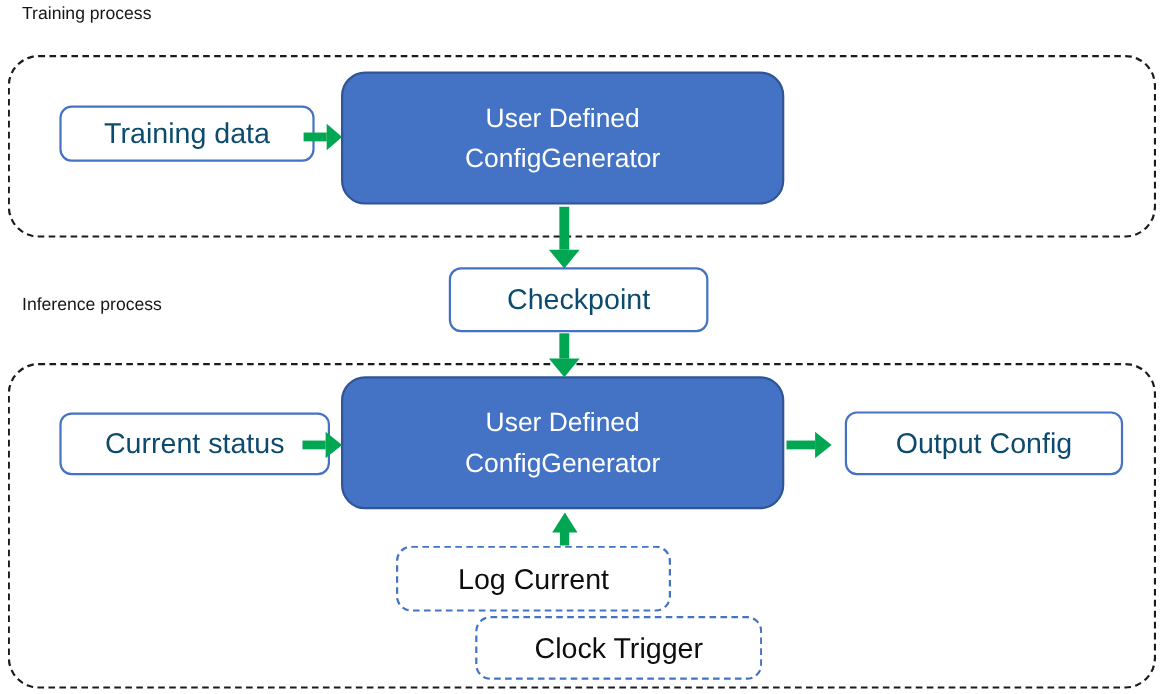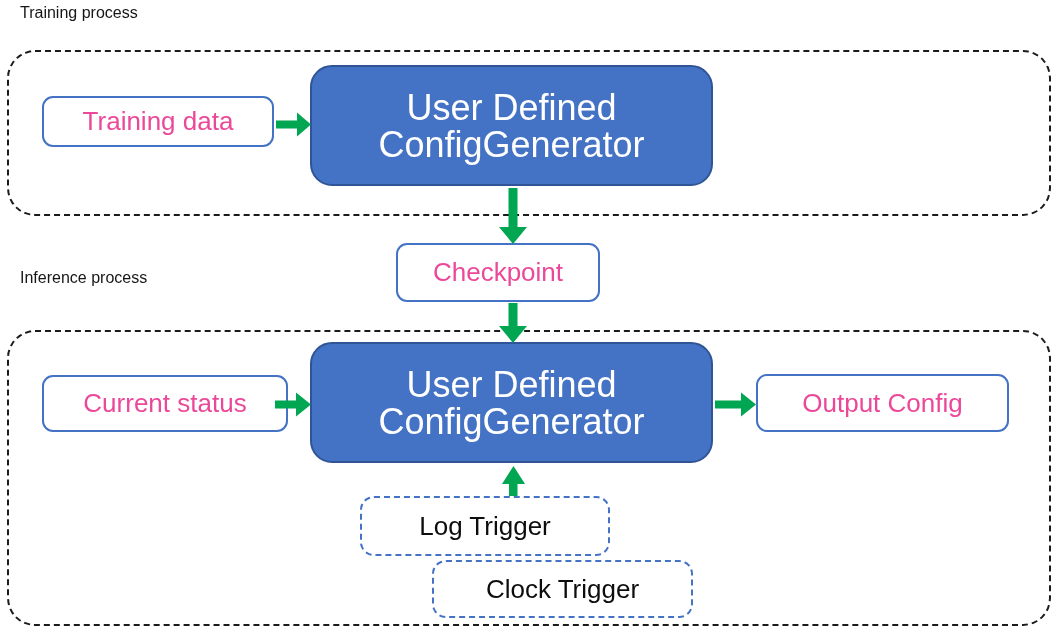--- a/index.html
+++ b/index.html
@@ -30,35 +30,36 @@
   }
   .white-box {
     position: absolute;
     background: #ffffff;
     border: 2px solid var(--blue-border-light, #4472C4);
     border-radius: 11px;
     display: flex;
     align-items: center;
     justify-content: center;
     font-size: 26px;
-    color: #ec4899;
+    color: #0c4a6e;
     white-space: nowrap;
     box-sizing: border-box;
+    margin-left: 12px;
   }
   .blue-box {
     position: absolute;
     background: var(--blue-fill, #4472C4);
     border: 2.5px solid var(--blue-border-dark, #2F5597);
     border-radius: 22px;
     display: flex;
     flex-direction: column;
     align-items: center;
     justify-content: center;
     color: #ffffff;
-    font-size: 36px;
+    font-size: 24px;
     line-height: 37px;
     box-sizing: border-box;
     text-align: center;
   }
   .trigger-box {
     position: absolute;
     background: #ffffff;
     border: 2.5px dashed var(--blue-border-light, #4472C4);
     border-radius: 14px;
     display: flex;
@@ -91,39 +92,39 @@
 
   <div class="white-box" style="left:42px; top:96px; width:232px; height:51px;">
     <span>Training data</span>
   </div>
 
   <div class="blue-box" style="left:310px; top:65px; width:403px; height:121px;">
     <span>User Defined</span>
     <span>ConfigGenerator</span>
   </div>
 
-  <div class="white-box" style="left:396px; top:243px; width:204px; height:59px;">
+  <div class="white-box" style="left:396px; top:243px; width:236px; height:59px;">
     <span>Checkpoint</span>
   </div>
 
   <div class="white-box" style="left:42px; top:375px; width:246px; height:57px;">
     <span>Current status</span>
   </div>
 
   <div class="blue-box" style="left:310px; top:342px; width:403px; height:121px;">
     <span>User Defined</span>
     <span>ConfigGenerator</span>
   </div>
 
   <div class="white-box" style="left:756px; top:374px; width:253px; height:58px;align-items:center;">
     <span>Output Config</span>
   </div>
 
   <div class="trigger-box" style="left:360px; top:496px; width:250px; height:60px; z-index:1;">
-    <span>Log Trigger</span>
+    <span>Log Current</span>
   </div>
   <div class="trigger-box" style="left:432px; top:560px; width:261px; height:58px; z-index:2;">
     <span>Clock Trigger</span>
   </div>
 
   <svg class="arrows-layer" viewBox="0 0 1057 631">
 
     <g class="arrow">
       <rect x="276" y="120.5" width="21" height="8"></rect>
       <polygon points="297,112.5 297,136.5 311,124.5"></polygon>

